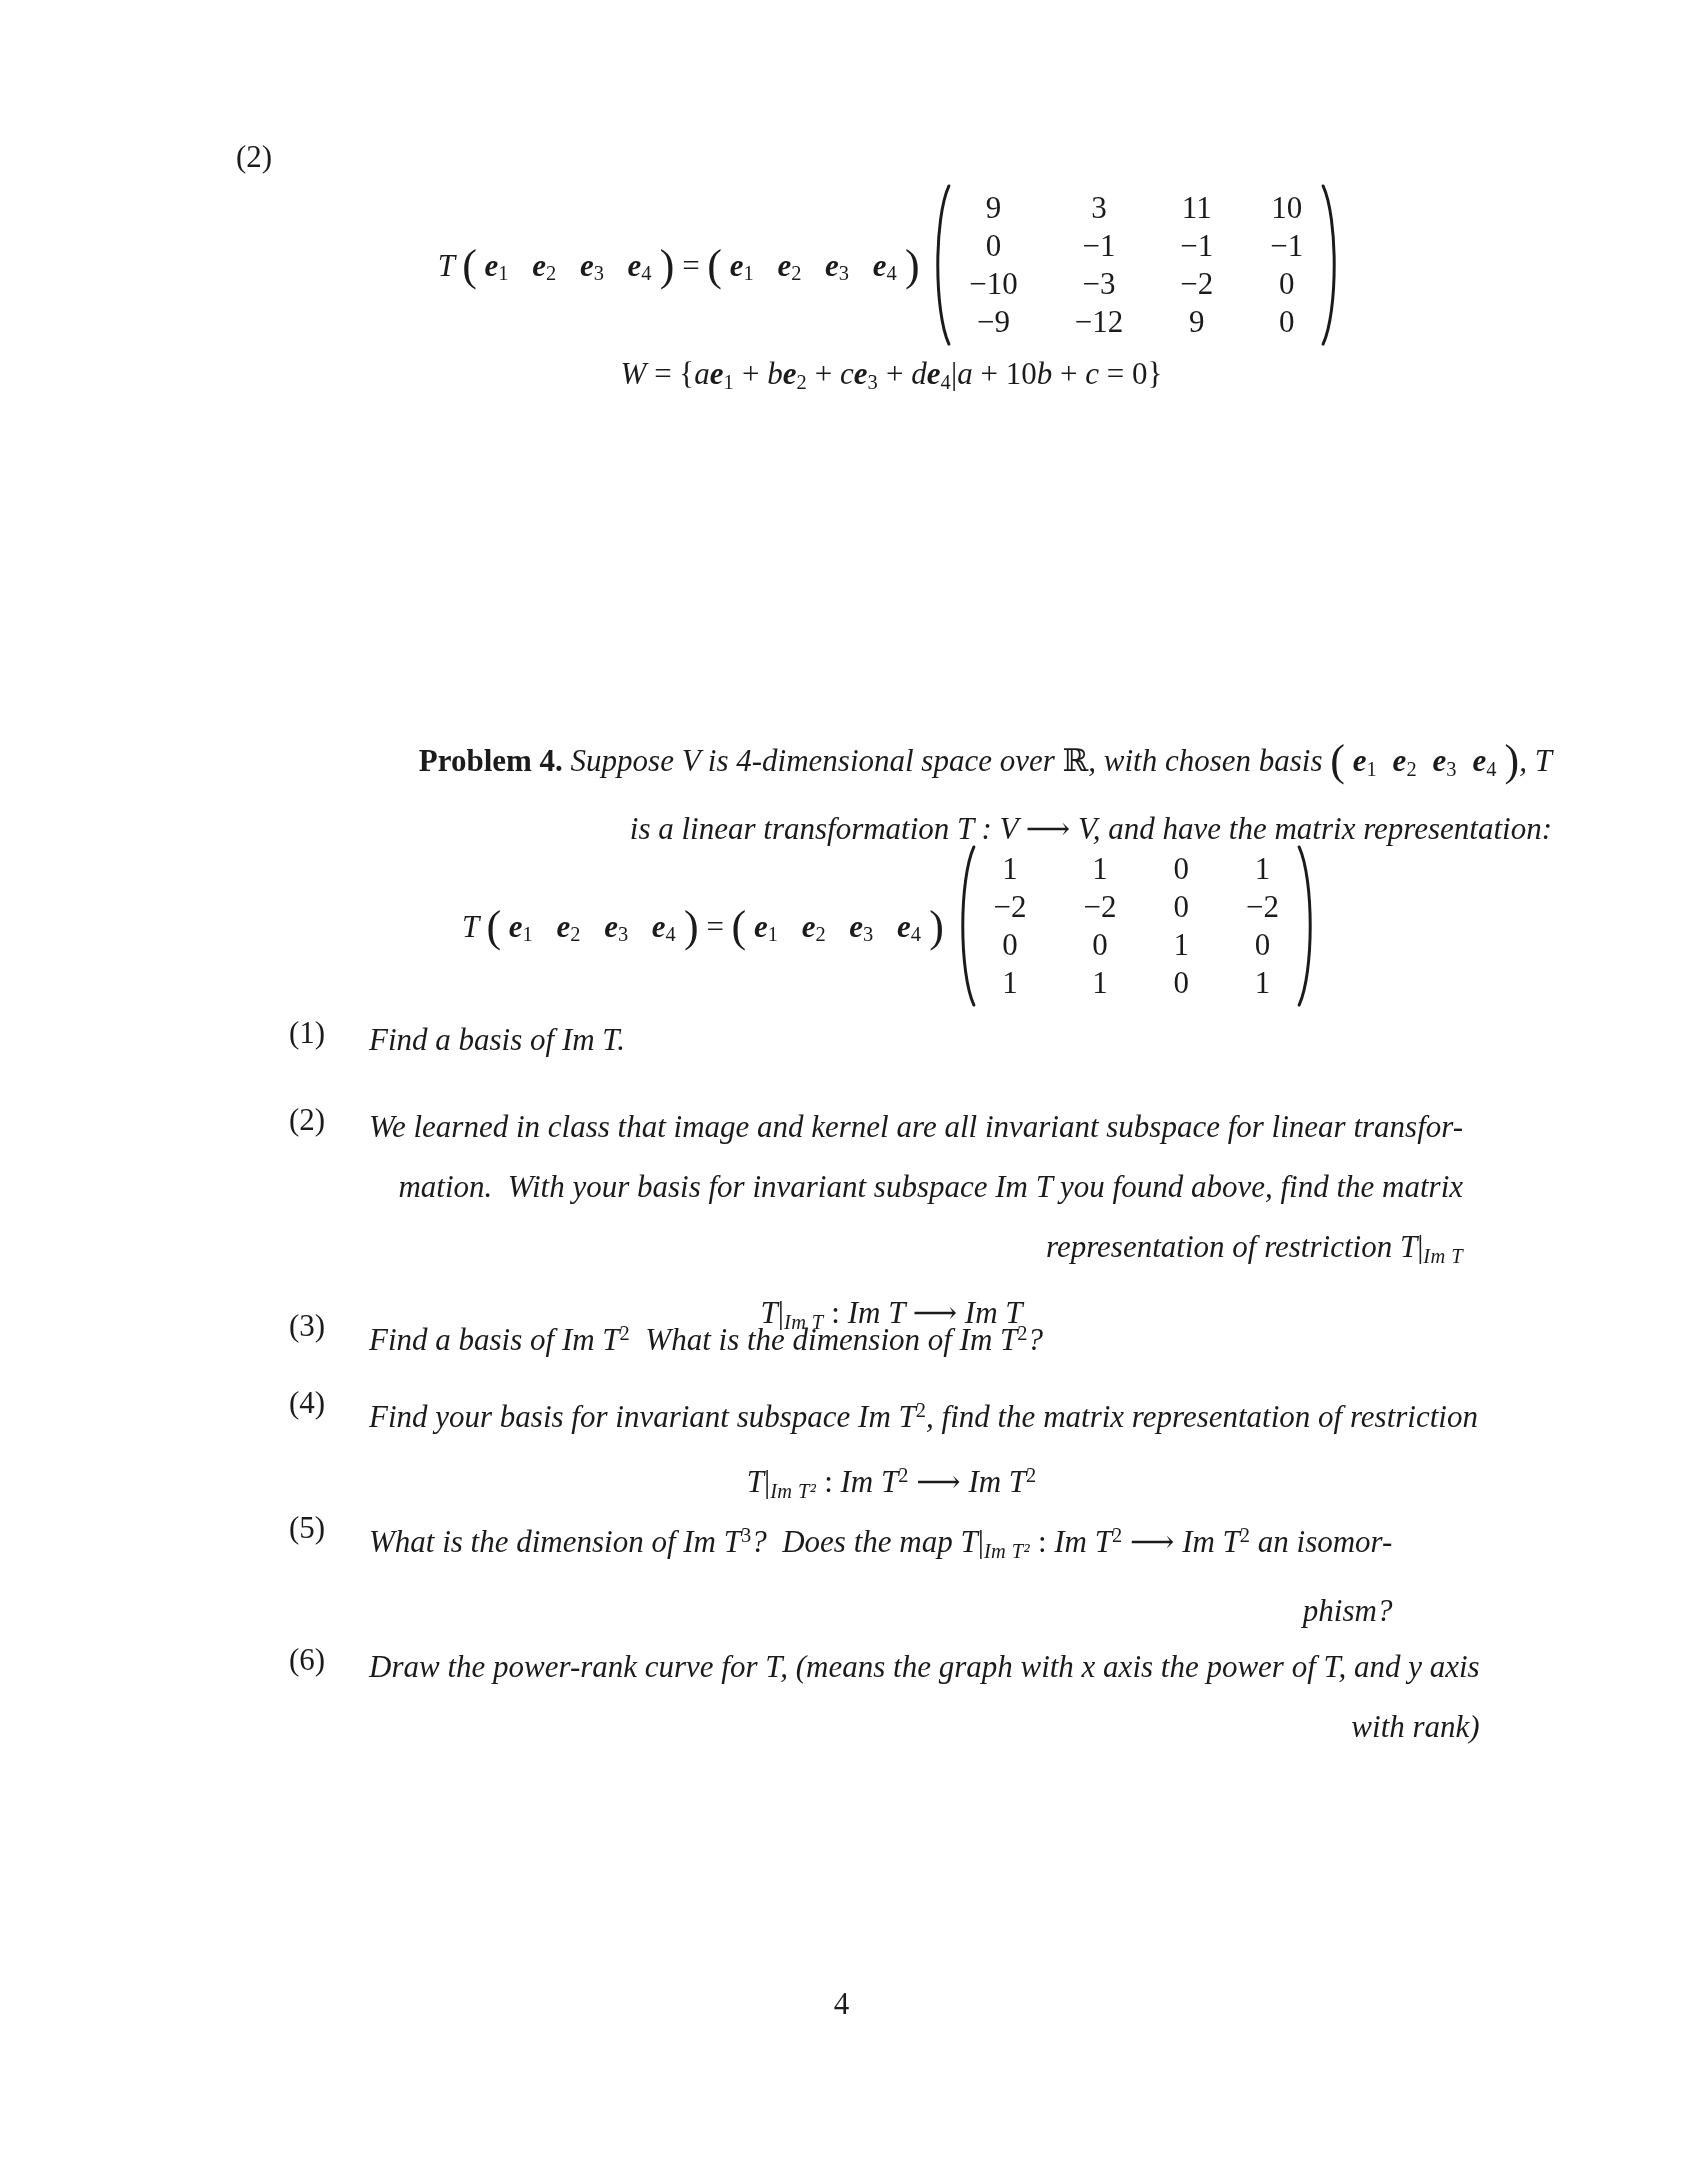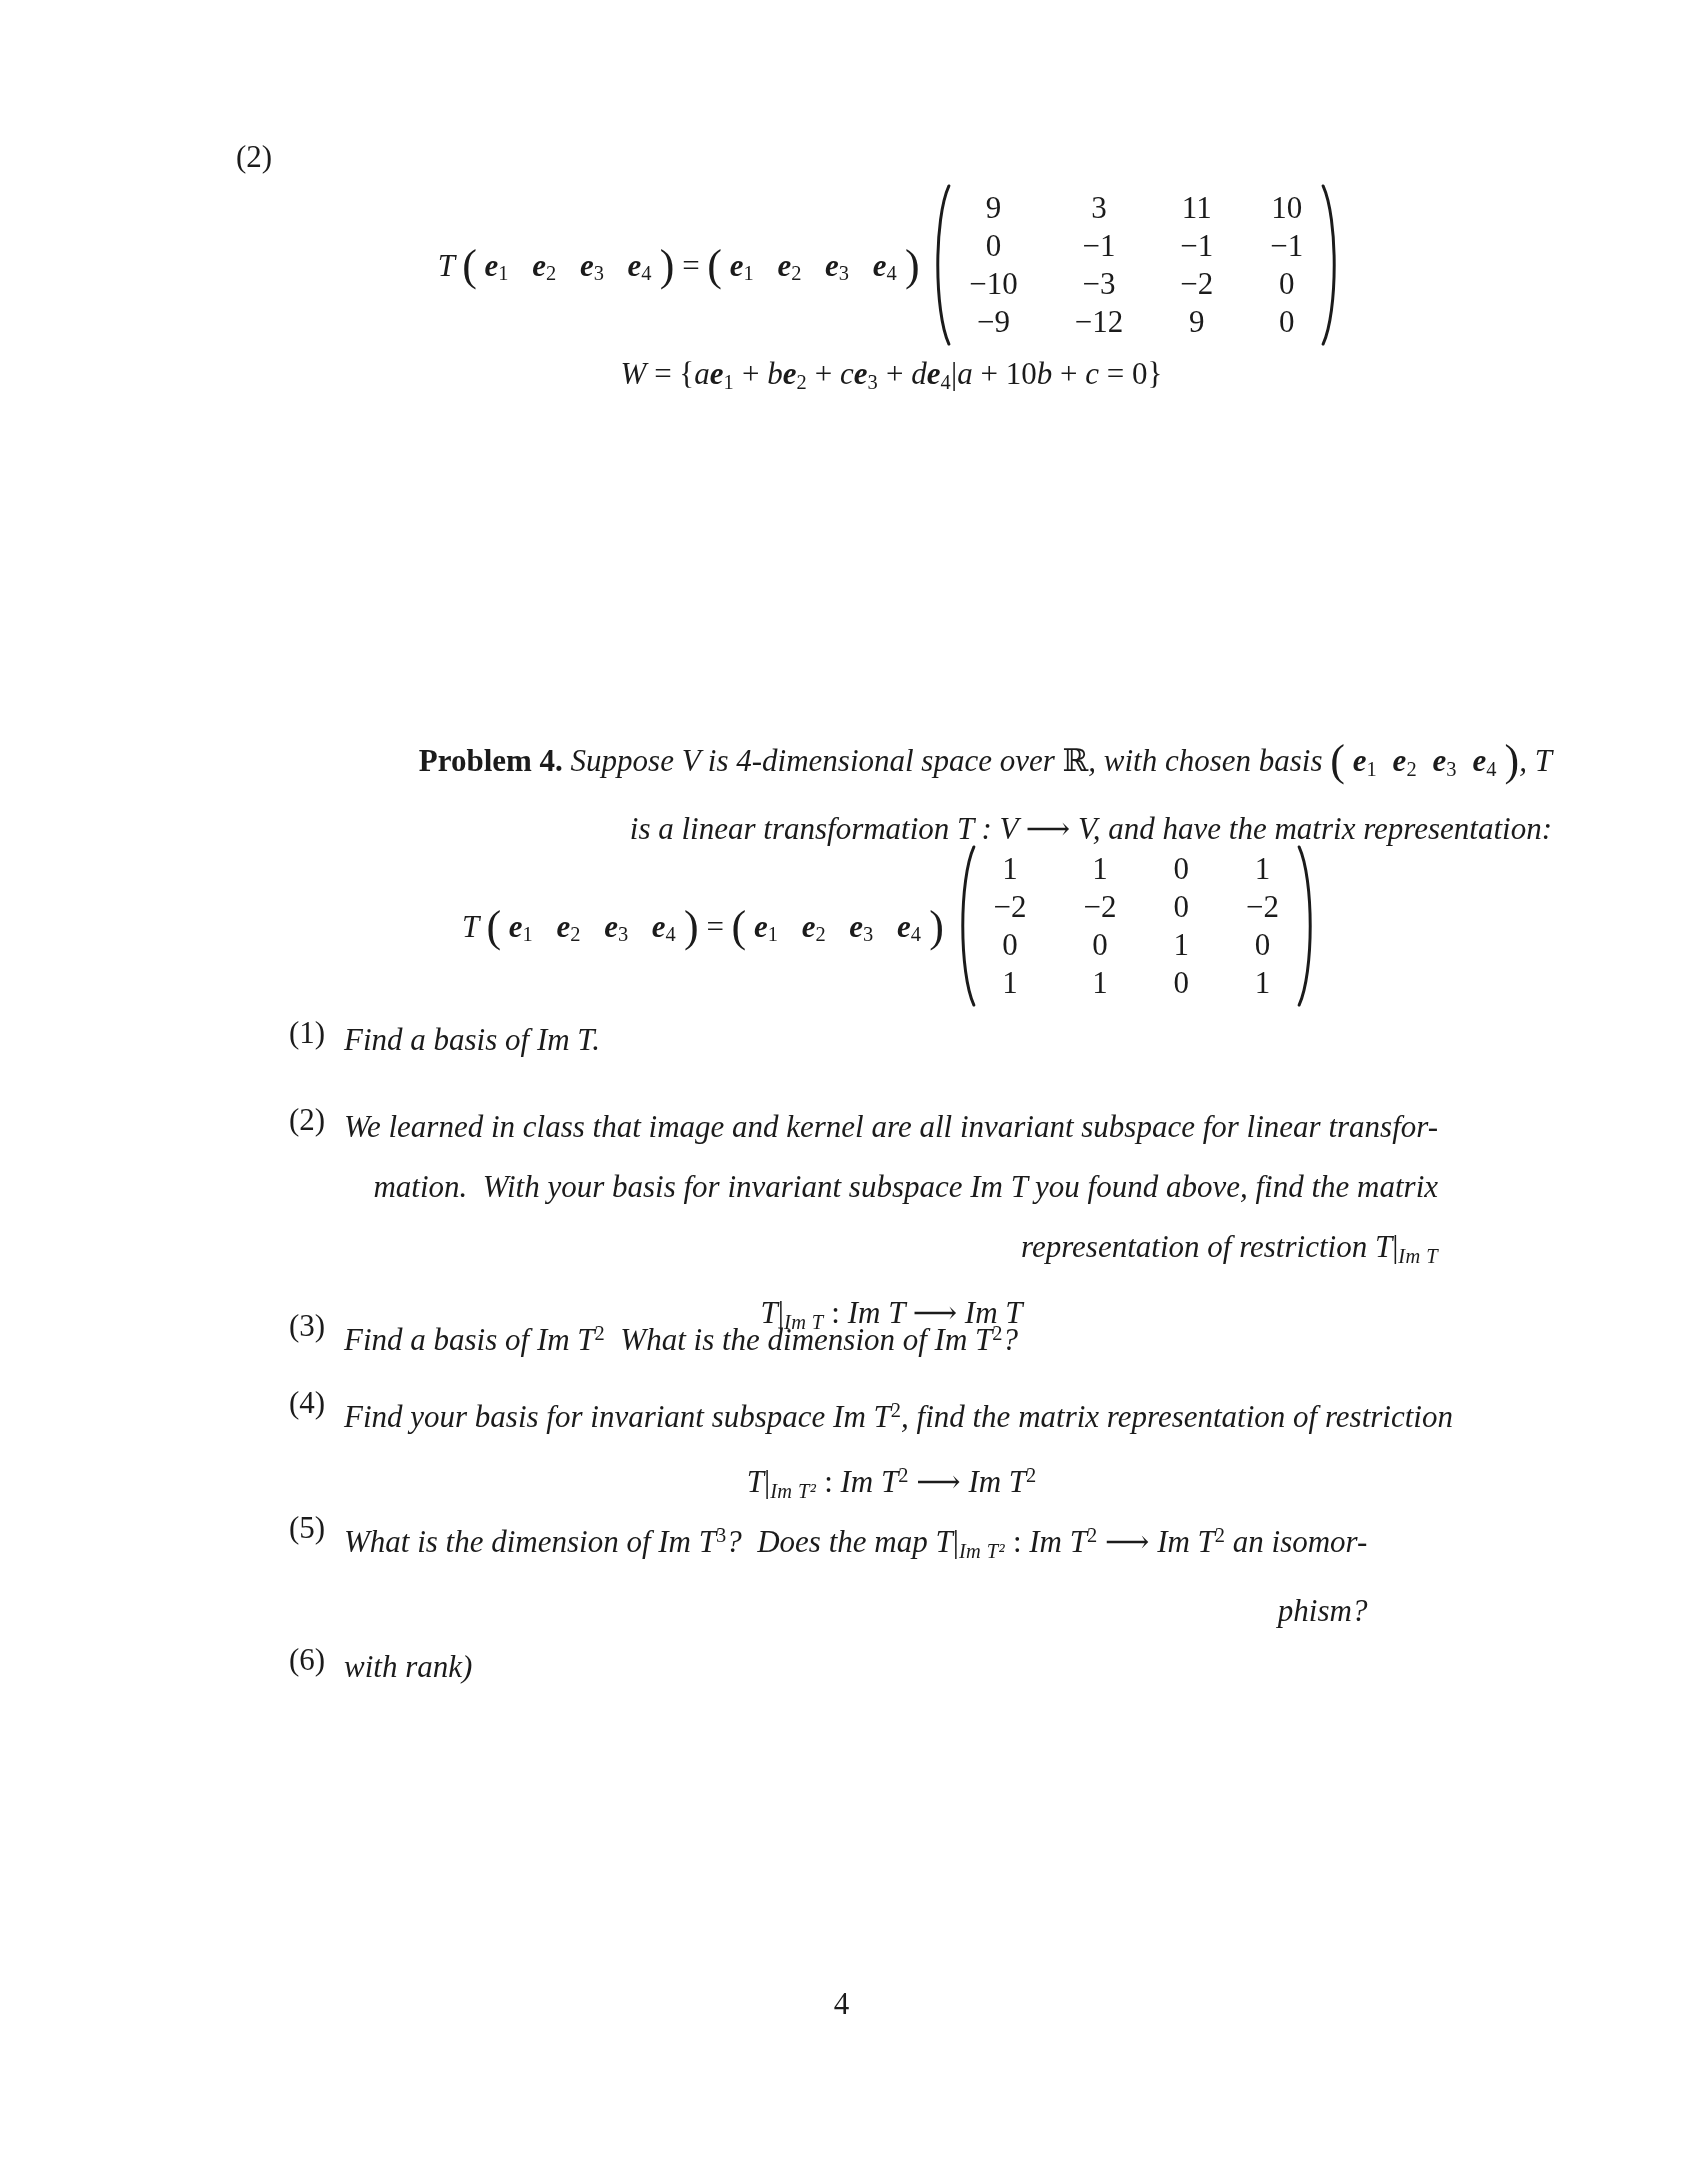--- a/index.html
+++ b/index.html
@@ -40,21 +40,21 @@
     height:38px;line-height:38px;
   }
 
   .ceq{position:absolute;left:245px;width:1293px;text-align:center;}
 
   .para{position:absolute;left:245px;width:1307px;}
   .line{line-height:60px;white-space:pre;text-align:right;}
 
   .li{position:absolute;left:289px;display:flex;}
   .li-label{font-style:normal;width:55px;flex:0 0 55px;line-height:45px;}
-  .li-body{flex:1;}
+  .li-body{flex:1;margin-left:25px;}
 
   .pageno{position:absolute;left:0;top:1986px;width:1683px;text-align:center;font-style:normal;}
 </style>
 </head>
 <body>
 
 <div class="page">
 
   <div class="eqnum">(2)</div>
 
@@ -173,20 +173,21 @@
     <span class="li-label">(5)</span>
     <div class="li-body">
       <div class="line runs"><span class="rt-i">What is the dimension of Im T</span><span class="rt-sup">3</span><span class="rt-i">?  Does the map T</span><span class="rt-r">|</span><span class="rt-subi">Im T²</span><span class="rt-r"> : </span><span class="rt-i">Im T</span><span class="rt-sup">2</span><span class="rt-r"> ⟶ </span><span class="rt-i">Im T</span><span class="rt-sup">2</span><span class="rt-i"> an isomor-</span></div>
       <div class="line runs"><span class="rt-i">phism?</span></div>
     </div>
   </div>
 
   <div class="li" style="top:1637px;">
     <span class="li-label">(6)</span>
     <div class="li-body">
+      <div class="line runs"><span class="rt-i">Draw the power-rank curve for T, (means the graph with x axis the power of T, and y axis</span></div>
       <div class="line runs"><span class="rt-i">with rank)</span></div>
     </div>
   </div>
 
   <div class="pageno">4</div>
 
 </div>
 
 
 </body></html>

